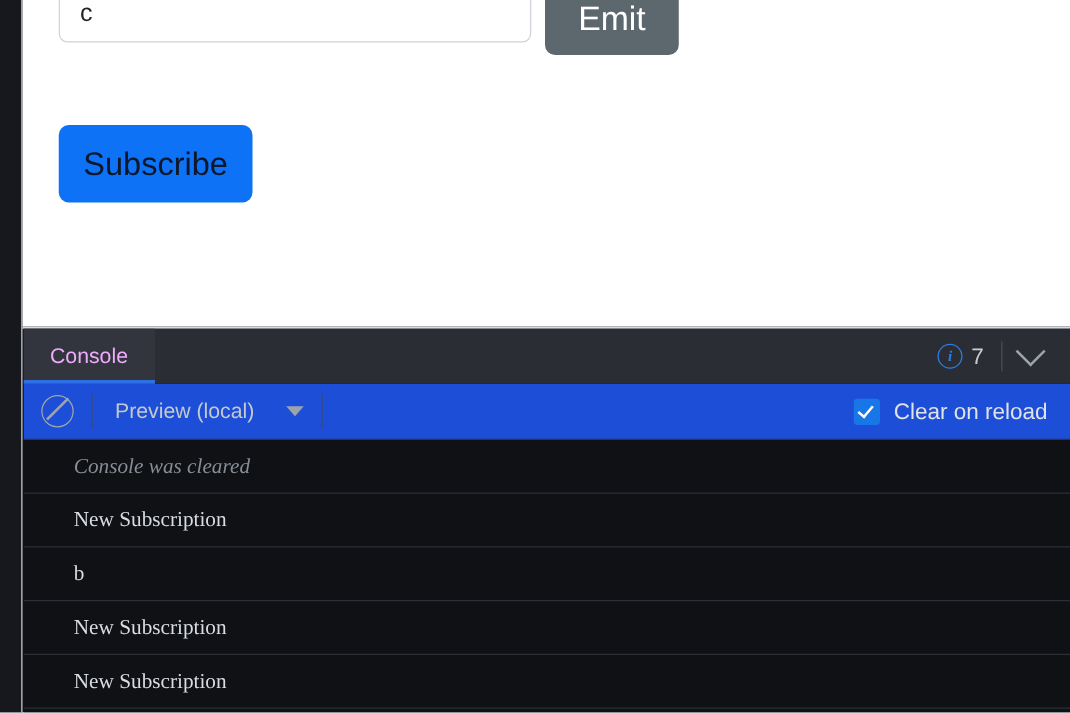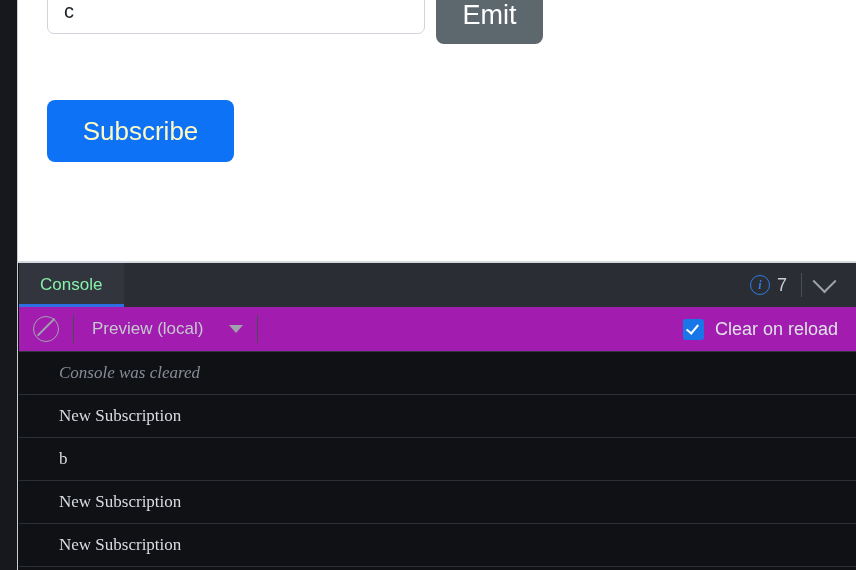--- a/index.html
+++ b/index.html
@@ -84,24 +84,24 @@
     line-height: 1;
     cursor: pointer;
     padding: 0 0 3px 0;
   }
 
   .subscribe-wrap {
     padding-left: 28px;
     margin-top: 56px;
   }
   .subscribe-btn {
-    width: 187px;
+    width: 155px;
     height: 62px;
     background: #0d72f5;
-    color: #fef9c3;
+    color: #0f172a;
     border: none;
     border-radius: 8px;
     font-family: "Liberation Sans", sans-serif;
     font-size: 26px;
     cursor: pointer;
     padding: 0;
   }
 
   
   .console-panel {
@@ -121,21 +121,21 @@
     flex: 0 0 44px;
     background: #2a2d34;
     display: flex;
     align-items: stretch;
     position: relative;
   }
   .console-tab {
     display: flex;
     align-items: center;
     padding: 0 22px 0 21px;
-    color: #86efac;
+    color: #f0abfc;
     font-size: 17px;
     position: relative;
     cursor: pointer;
     background: #32353d;
   }
   .console-tab.active::after {
     content: "";
     position: absolute;
     left: 0; right: 0; bottom: 0;
     height: 3px;
@@ -188,21 +188,21 @@
     width: 15px; height: 15px;
     border-right: 2px solid #9ea3ab;
     border-bottom: 2px solid #9ea3ab;
     transform: rotate(45deg) translate(-3px,-3px);
   }
 
   
   .console-toolbar {
     height: 45px;
     flex: 0 0 45px;
-    background: #a21caf;
+    background: #1d4ed8;
     display: flex;
     align-items: center;
     border-bottom: 1px solid #32353b;
     box-sizing: border-box;
   }
   .clear-btn {
     width: 54px;
     height: 45px;
     display: flex;
     align-items: center;

